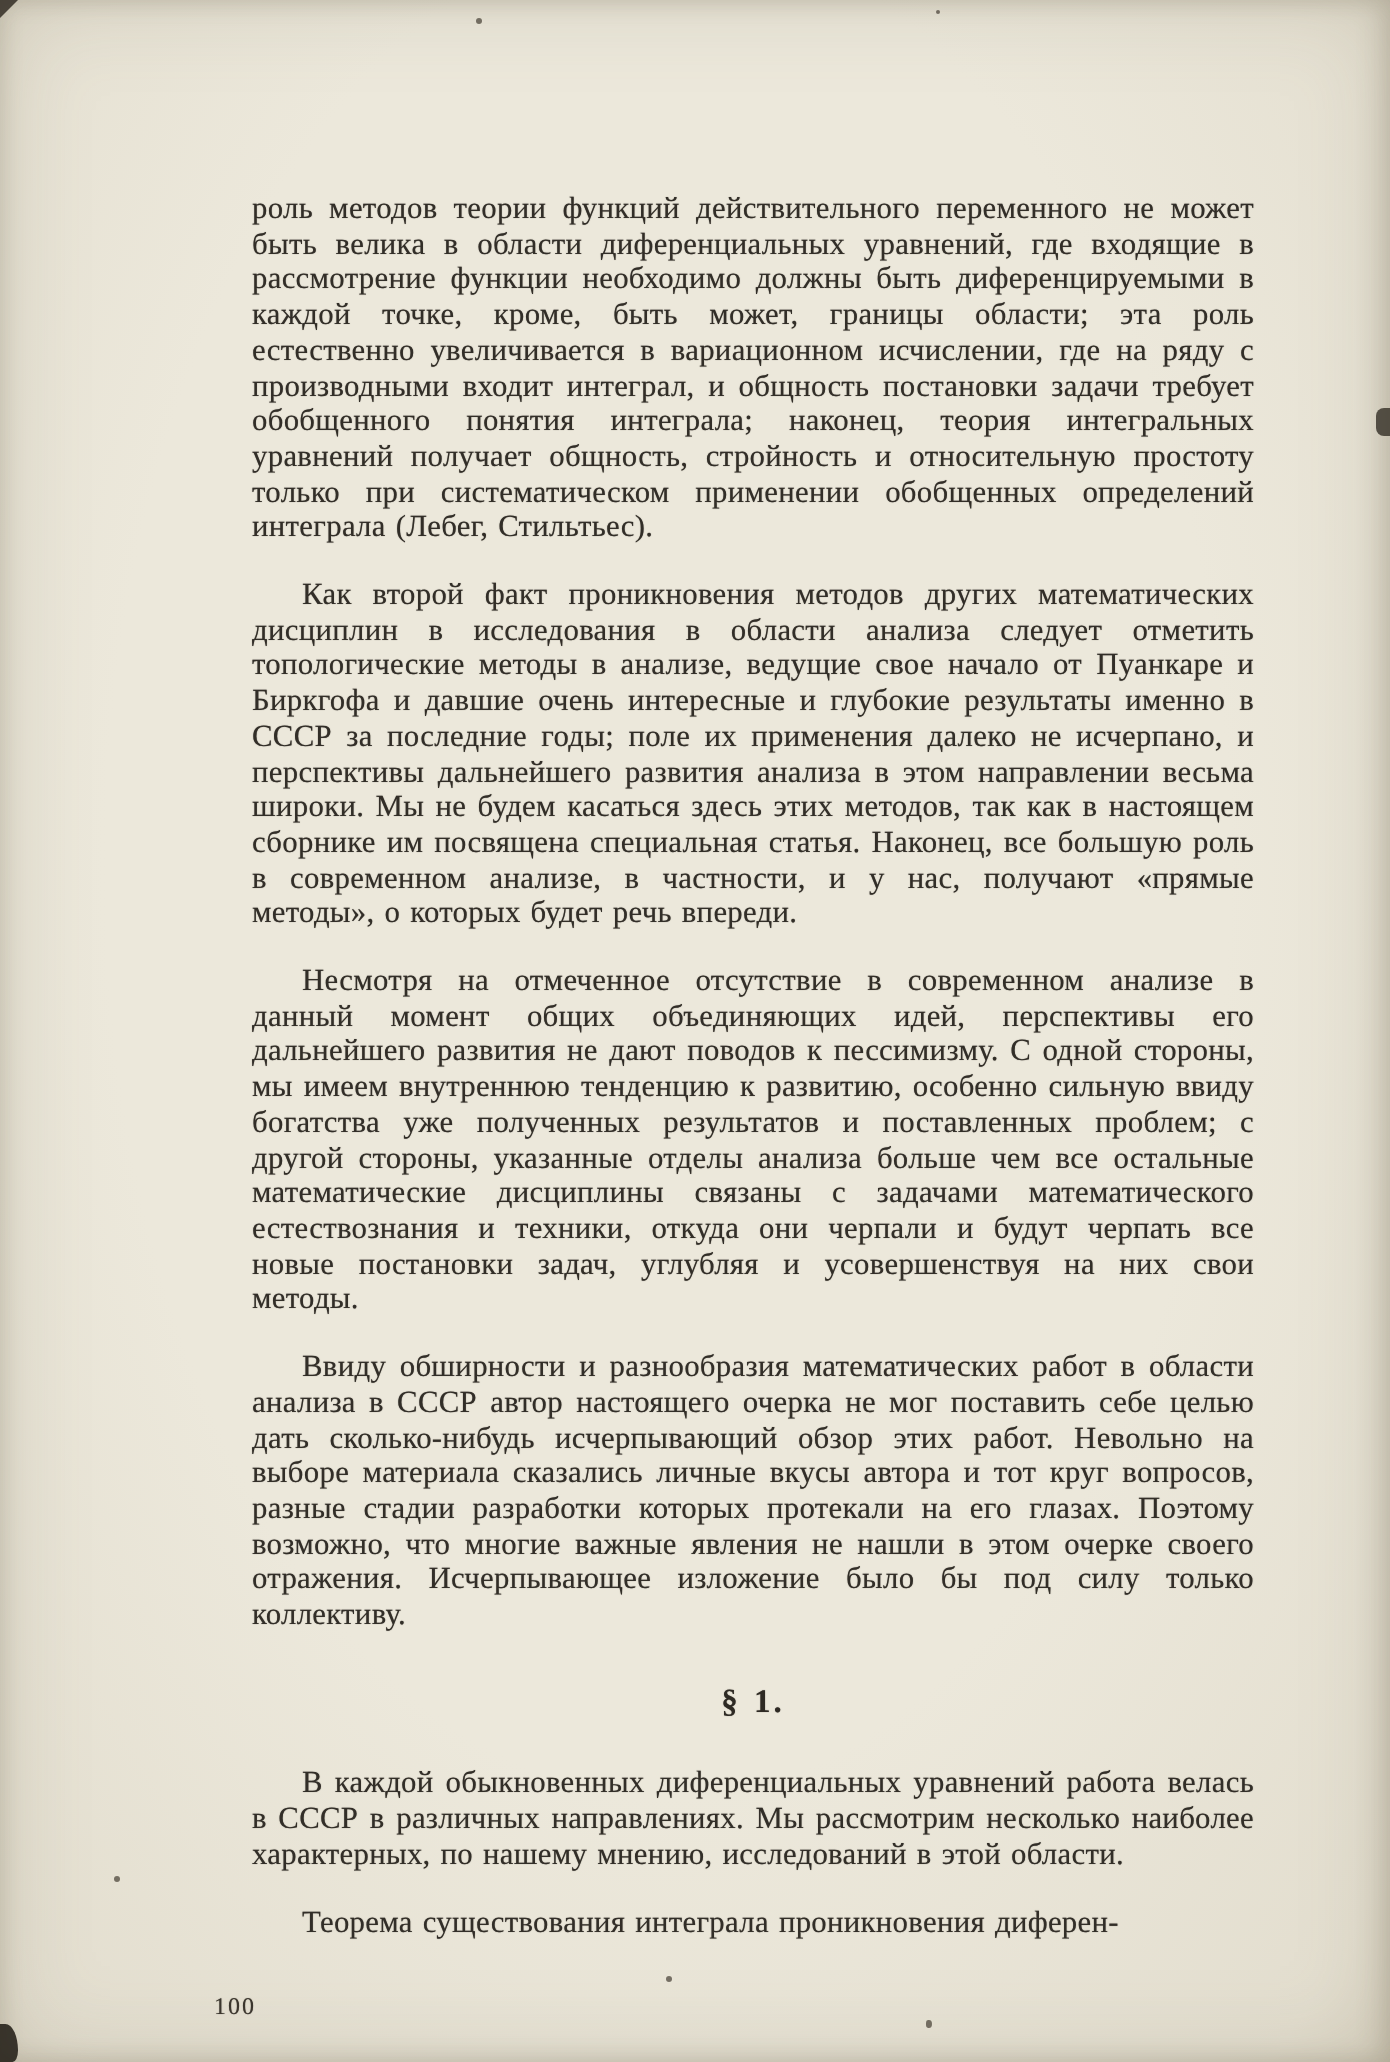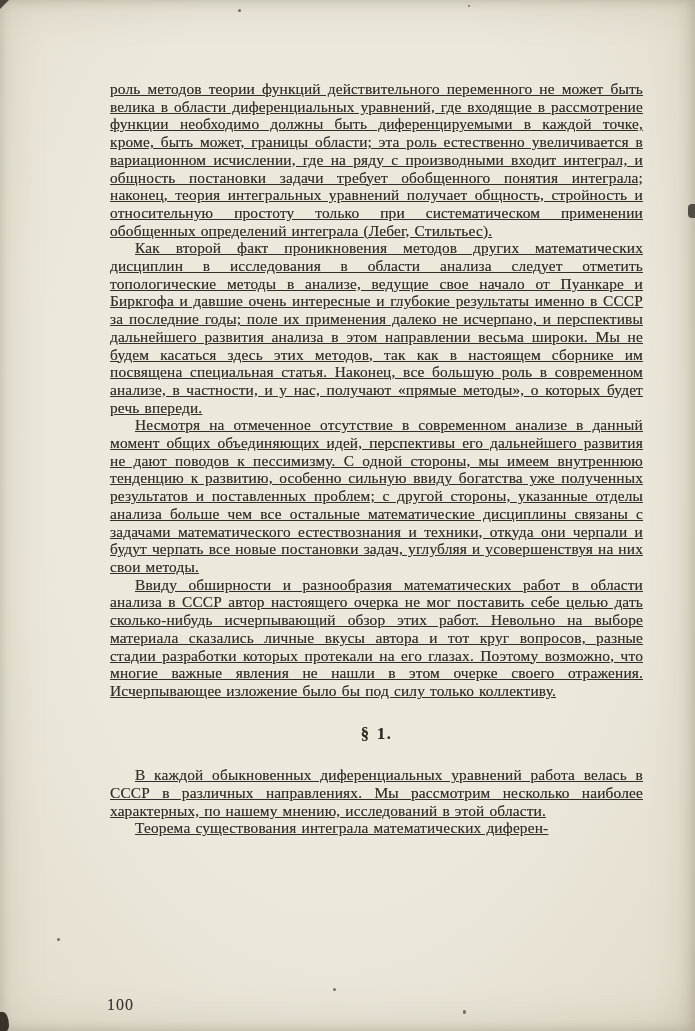--- a/index.html
+++ b/index.html
@@ -29,40 +29,39 @@
     width: 533px;
     color: #322e28;
     font-size: 15.4px;
     line-height: 17.7px;
     text-align: justify;
     letter-spacing: 0.15px;
     word-spacing: 1px;
     text-shadow: 0 0 0.5px rgba(45,40,32,0.55);
   }
   .para {
-    margin: 0;
+    margin: 16px;
     text-indent: 25px;
-    text-decoration: underline;
   }
   .para.no-indent {
     text-indent: 0;
   }
   .section-heading {
     margin: 25px 0 24px 0;
     text-align: center;
     font-size: 16.5px;
     font-weight: bold;
     letter-spacing: 1.5px;
     color: #2e2a24;
   }
   .page-number {
     position: absolute;
     left: 107px;
     top: 996px;
-    font-size: 16px;
+    font-size: 12px;
     letter-spacing: 1px;
     color: #3b362e;
     text-shadow: 0 0 0.5px rgba(45,40,32,0.5);
   }
   .speck {
     position: absolute;
     background: #4d473c;
     border-radius: 50%;
     opacity: 0.75;
   }
@@ -107,21 +106,21 @@
 
   <div class="text-column">
     <p class="para no-indent">роль методов теории функций действительного переменного не может быть велика в области диференциальных уравнений, где входящие в рассмотрение функции необходимо должны быть диференцируемыми в каждой точке, кроме, быть может, границы области; эта роль естественно увеличивается в вариационном исчислении, где на ряду с производными входит интеграл, и общность постановки задачи требует обобщенного понятия интеграла; наконец, теория интегральных уравнений получает общность, стройность и относительную простоту только при систематическом применении обобщенных определений интеграла (Лебег, Стильтьес).</p>
     <p class="para">Как второй факт проникновения методов других математических дисциплин в исследования в области анализа следует отметить топологические методы в анализе, ведущие свое начало от Пуанкаре и Биркгофа и давшие очень интересные и глубокие результаты именно в СССР за последние годы; поле их применения далеко не исчерпано, и перспективы дальнейшего развития анализа в этом направлении весьма широки. Мы не будем касаться здесь этих методов, так как в настоящем сборнике им посвящена специальная статья. Наконец, все большую роль в современном анализе, в частности, и у нас, получают «прямые методы», о которых будет речь впереди.</p>
     <p class="para">Несмотря на отмеченное отсутствие в современном анализе в данный момент общих объединяющих идей, перспективы его дальнейшего развития не дают поводов к пессимизму. С одной стороны, мы имеем внутреннюю тенденцию к развитию, особенно сильную ввиду богатства уже полученных результатов и поставленных проблем; с другой стороны, указанные отделы анализа больше чем все остальные математические дисциплины связаны с задачами математического естествознания и техники, откуда они черпали и будут черпать все новые постановки задач, углубляя и усовершенствуя на них свои методы.</p>
     <p class="para">Ввиду обширности и разнообразия математических работ в области анализа в СССР автор настоящего очерка не мог поставить себе целью дать сколько-нибудь исчерпывающий обзор этих работ. Невольно на выборе материала сказались личные вкусы автора и тот круг вопросов, разные стадии разработки которых протекали на его глазах. Поэтому возможно, что многие важные явления не нашли в этом очерке своего отражения. Исчерпывающее изложение было бы под силу только коллективу.</p>
 
     <h2 class="section-heading">§ 1.</h2>
 
     <p class="para">В каждой обыкновенных диференциальных уравнений работа велась в СССР в различных направлениях. Мы рассмотрим несколько наиболее характерных, по нашему мнению, исследований в этой области.</p>
-    <p class="para">Теорема существования интеграла математических диферен-</p>
+    <p class="para">Теорема существования интеграла проникновения диферен-</p>
   </div>
 
   <div class="page-number">100</div>
 
   <div class="speck s1"></div>
   <div class="speck s2"></div>
   <div class="speck s3"></div>
   <div class="speck s4"></div>
   <div class="speck s5"></div>
   <div class="edge-mark"></div>

